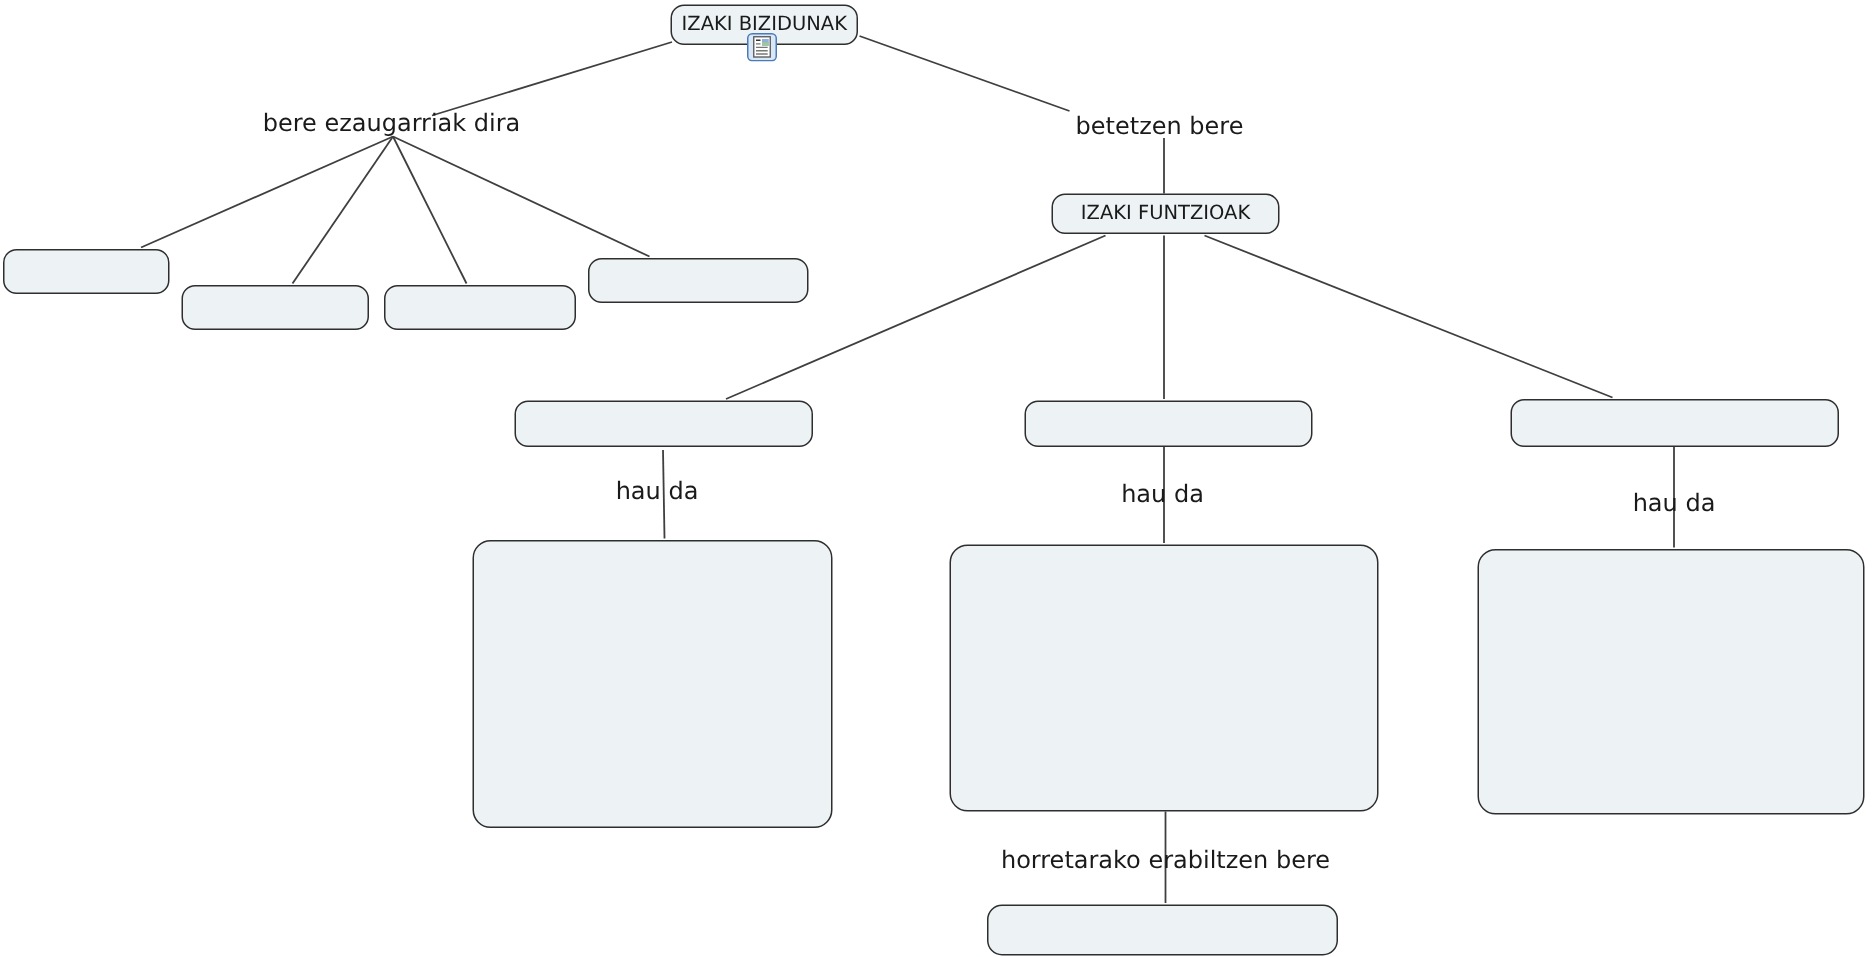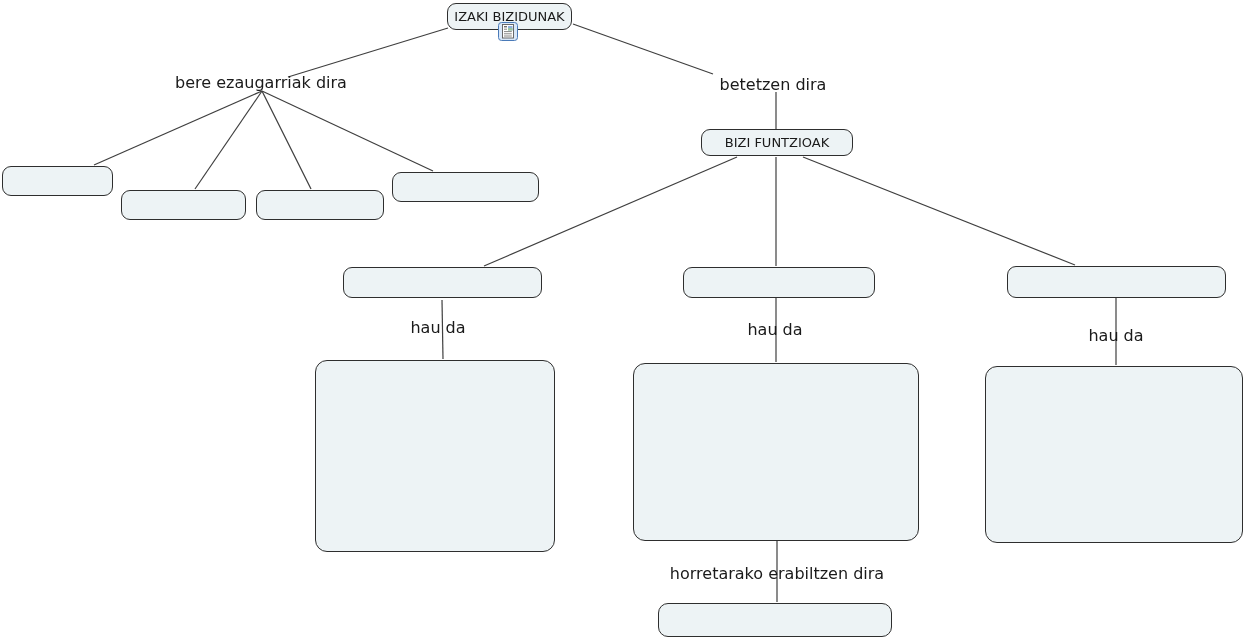--- a/index.html
+++ b/index.html
@@ -68,37 +68,37 @@
       <rect x="10" y="4" width="4.5" height="4.5" fill="#8fb0dd"></rect>
       <rect x="10" y="6.2" width="4.5" height="2.3" fill="#9ec79a"></rect>
       <line x1="6" y1="4.8" x2="9" y2="4.8" stroke="#333" stroke-width="1"></line>
       <line x1="6" y1="7.2" x2="9" y2="7.2" stroke="#777" stroke-width="0.9"></line>
       <line x1="6" y1="9.6" x2="13.8" y2="9.6" stroke="#777" stroke-width="0.9"></line>
       <line x1="6" y1="11.8" x2="13.8" y2="11.8" stroke="#777" stroke-width="0.9"></line>
       <line x1="6" y1="14" x2="13.8" y2="14" stroke="#777" stroke-width="0.9"></line>
     </svg>
   </div>
 
-  <div class="node" style="left:701px;top:129px;width:152px;height:27px;">BIZI FUNTZIOAK</div>
+  <div class="node" style="left:701px;top:129px;width:152px;height:27px;">IZAKI FUNTZIOAK</div>
 
   <div class="node" style="left:2px;top:166px;width:111px;height:30px;"></div>
   <div class="node" style="left:121px;top:190px;width:125px;height:30px;"></div>
   <div class="node" style="left:256px;top:190px;width:128px;height:30px;"></div>
   <div class="node" style="left:392px;top:172px;width:147px;height:30px;"></div>
 
   <div class="node" style="left:343px;top:267px;width:199px;height:31px;"></div>
   <div class="node" style="left:683px;top:267px;width:192px;height:31px;"></div>
   <div class="node" style="left:1007px;top:266px;width:219px;height:32px;"></div>
 
   <div class="node big" style="left:315px;top:360px;width:240px;height:192px;"></div>
   <div class="node big" style="left:633px;top:363px;width:286px;height:178px;"></div>
   <div class="node big" style="left:985px;top:366px;width:258px;height:177px;"></div>
 
   <div class="node" style="left:658px;top:603px;width:234px;height:34px;border-radius:10px;"></div>
 
   <div class="lbl" style="left:261px;top:82px;">bere ezaugarriak dira</div>
-  <div class="lbl" style="left:773px;top:84px;">betetzen dira</div>
+  <div class="lbl" style="left:773px;top:84px;">betetzen bere</div>
   <div class="lbl" style="left:438px;top:327px;">hau da</div>
   <div class="lbl" style="left:775px;top:329px;">hau da</div>
   <div class="lbl" style="left:1116px;top:335px;">hau da</div>
-  <div class="lbl" style="left:777px;top:573px;">horretarako erabiltzen dira</div>
+  <div class="lbl" style="left:777px;top:573px;">horretarako erabiltzen bere</div>
 
 </div>
 
 </body></html>

